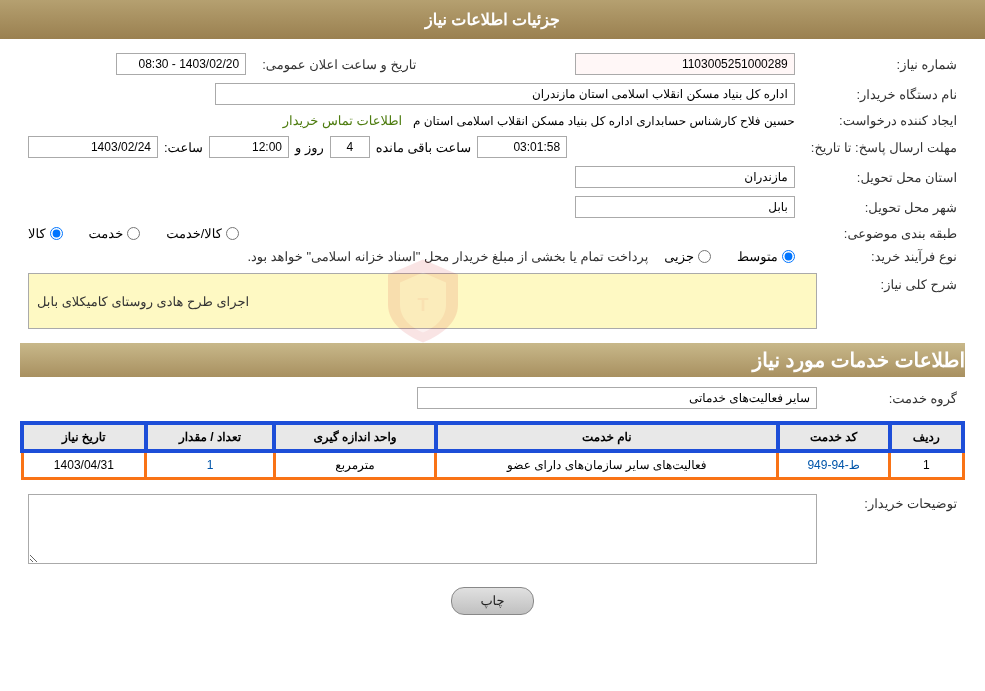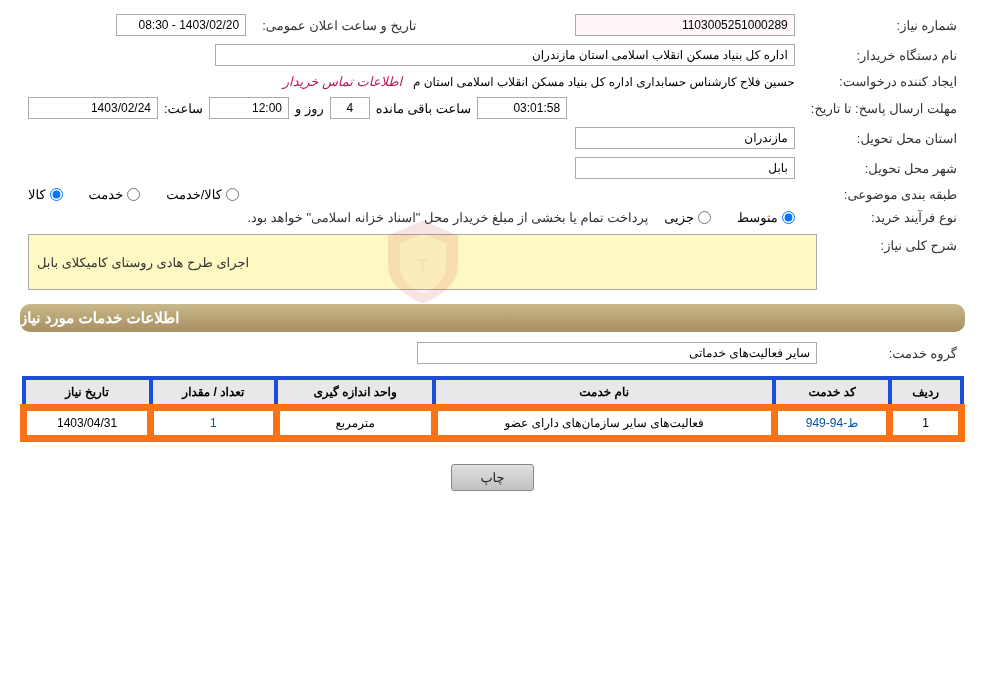--- a/index.html
+++ b/index.html
@@ -23,26 +23,26 @@
       font-size: 16px;
       font-weight: bold;
       letter-spacing: 1px;
     }
     .content {
       padding: 10px 20px 20px 20px;
     }
     .section-title {
       background: linear-gradient(to bottom, #c8b88a, #a89060);
       color: #fff;
-      text-align: left;
+      text-align: right;
       padding: 5px 0;
-      font-size: 15px;
+      font-size: 20px;
       font-weight: bold;
       margin: 10px 0 6px 0;
-      border-radius: 10px;
+      border-radius: 0;
     }
     .info-table {
       width: 100%;
       border-collapse: collapse;
     }
     .info-table td {
       padding: 4px 8px;
       vertical-align: middle;
     }
     .label-cell {
@@ -61,24 +61,23 @@
       padding: 3px 6px;
       font-size: 12px;
       font-family: Tahoma, Arial, sans-serif;
       direction: rtl;
     }
     .input-medium { width: 220px; }
     .date-box { width: 130px; }
     .time-box { width: 80px; }
     .countdown-box { width: 90px; }
     .link-blue {
-      color: #be185d;
+      color: #4d7c0f;
       text-decoration: none;
       cursor: pointer;
-      font-style: italic;
     }
     .row-flex {
       display: flex;
       align-items: center;
       gap: 6px;
       flex-direction: row-reverse;
     }
     .radio-group {
       display: flex;
       gap: 26px;
@@ -108,56 +107,58 @@
     }
     .services-table th {
       background: #e8e8e8;
       border: 4px solid #1d4ed8;
       padding: 5px 8px;
       text-align: center;
       font-size: 12px;
       font-weight: bold;
     }
     .services-table td {
-      border: 7px solid #f97316;
+      border: 3px solid #f97316;
       padding: 5px 8px;
       text-align: center;
       font-size: 12px;
     }
     .services-table td.code-col { color: #0055aa; }
     .services-table td.count-col { color: #0055aa; }
     .btn-row {
       display: flex;
       justify-content: center;
       gap: 10px;
       margin-top: 16px;
     }
     .btn {
       padding: 5px 28px;
       font-size: 13px;
-      font-family: Liberation Sans, sans-serif;
+      font-family: Liberation Serif, serif;
       cursor: pointer;
       border: 1px solid #888;
-      border-radius: 3px;
-      margin-top: 6px;
+      border-radius: 13px;
     }
     .btn-print {
       background: linear-gradient(to bottom, #e0e0e0, #c0c0c0);
       color: #222;
     }
     .btn-back {
       background: linear-gradient(to bottom, #e8e8e8, #d0d0d0);
       color: #222;
     }
   </style>
 </head>
 <body>
 
 <div class="page-wrapper">
 
+  <div class="header-bar">
+    <span>جزئیات اطلاعات نیاز</span>
+  </div>
 
   <div class="content">
 
     <table class="info-table">
       <tbody>
 
         <tr>
           <td class="label-cell">شماره نیاز:</td>
           <td class="value-cell">
             <input class="input-box input-medium" type="text" value="1103005251000289" readonly="" style="background: rgb(255, 247, 247);">
@@ -304,19 +305,29 @@
           <td>1</td>
           <td class="code-col">ط-94-949</td>
           <td>فعالیت‌های سایر سازمان‌های دارای عضو</td>
           <td>مترمربع</td>
           <td class="count-col">1</td>
           <td>1403/04/31</td>
         </tr>
       </tbody>
     </table>
 
+    <table class="info-table" style="margin-top:10px;">
+      <tbody>
+        <tr>
+          <td class="label-cell" style="vertical-align:top; padding-top:6px; width:140px;">توضیحات خریدار:</td>
+          <td>
+            <textarea class="textarea-box" style="min-height: 70px;"></textarea>
+          </td>
+        </tr>
+      </tbody>
+    </table>
 
     <div class="btn-row">
       <button class="btn btn-print">چاپ</button>
     </div>
 
   </div>
 </div>
 
 </body></html>

